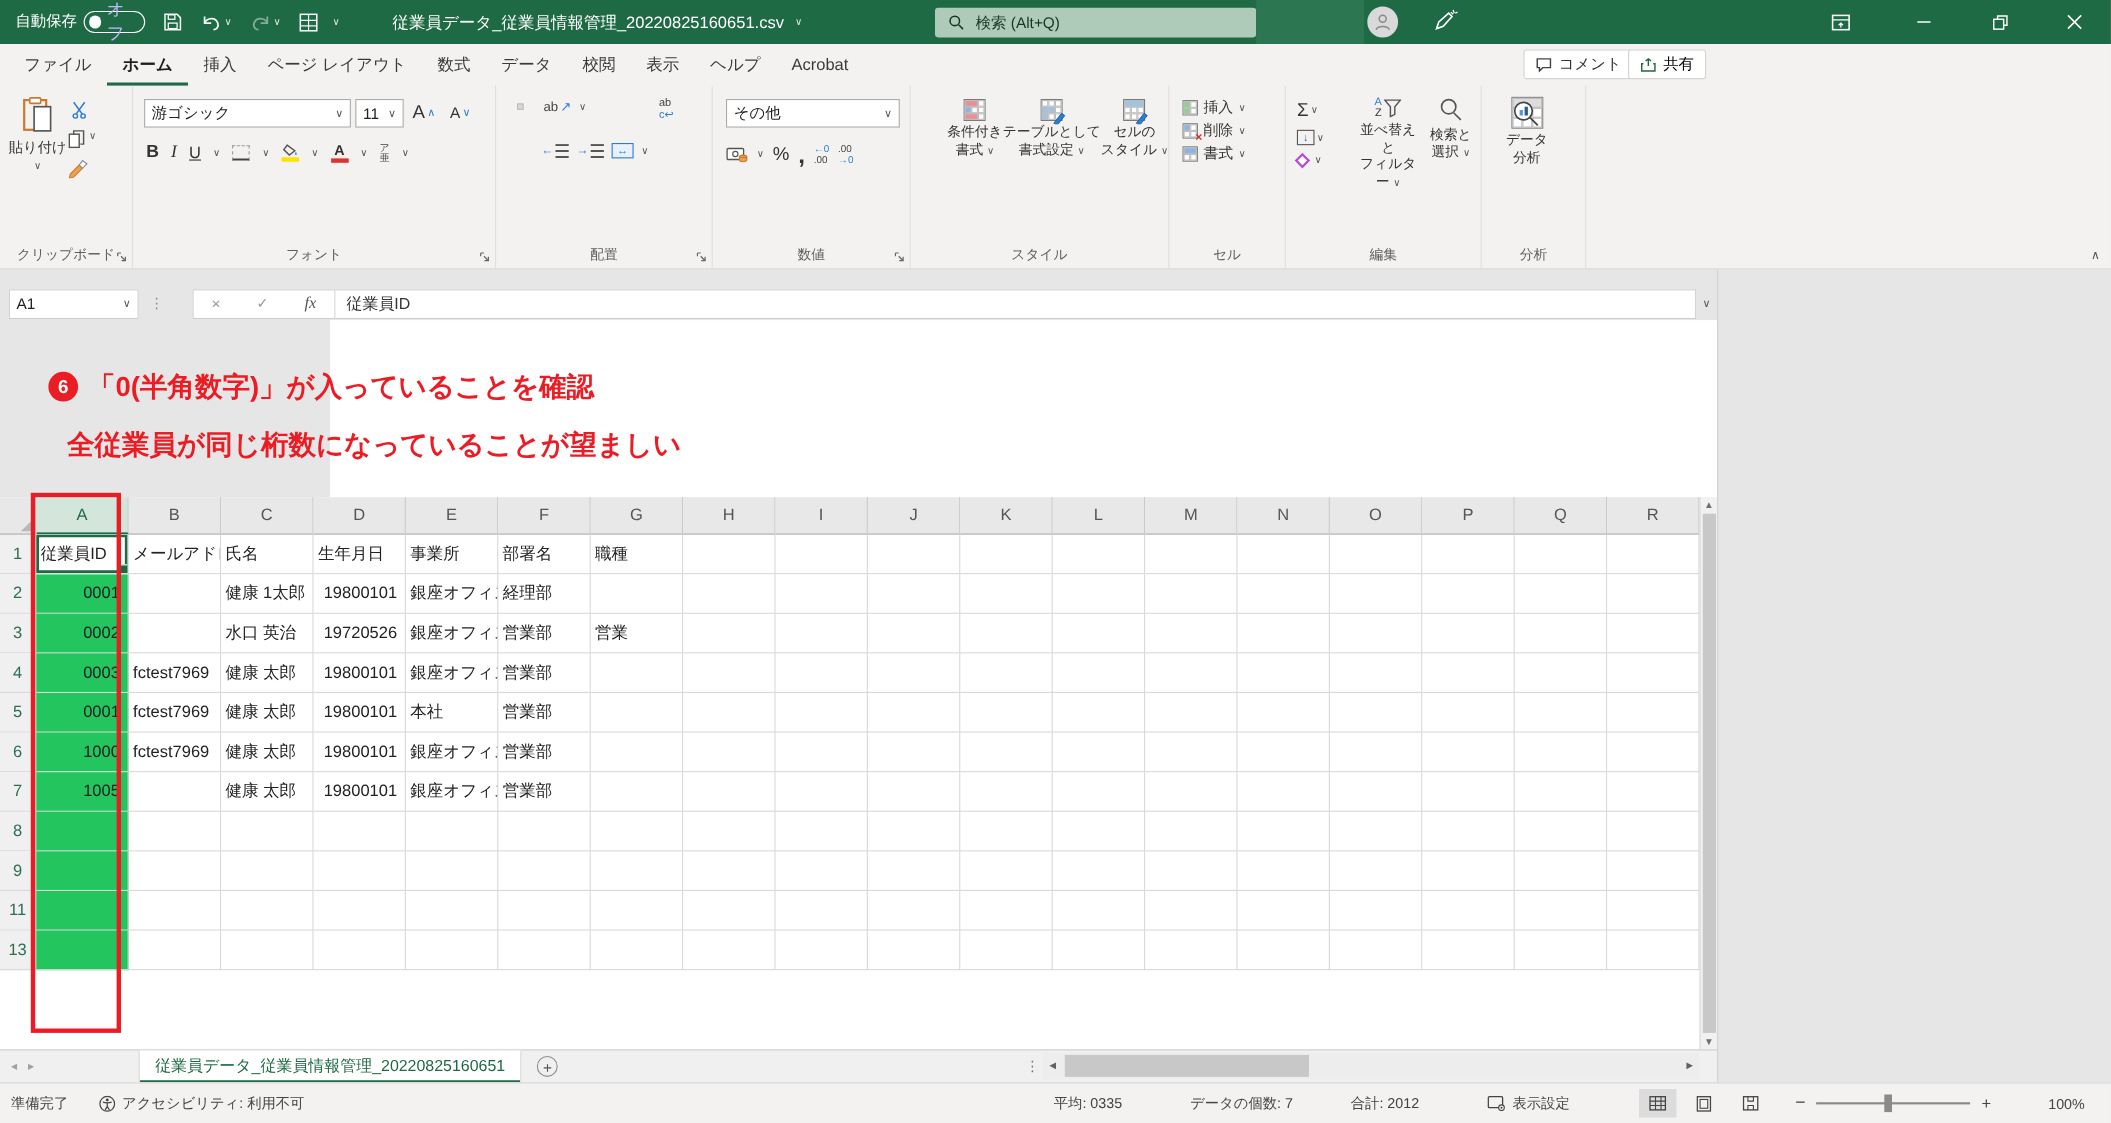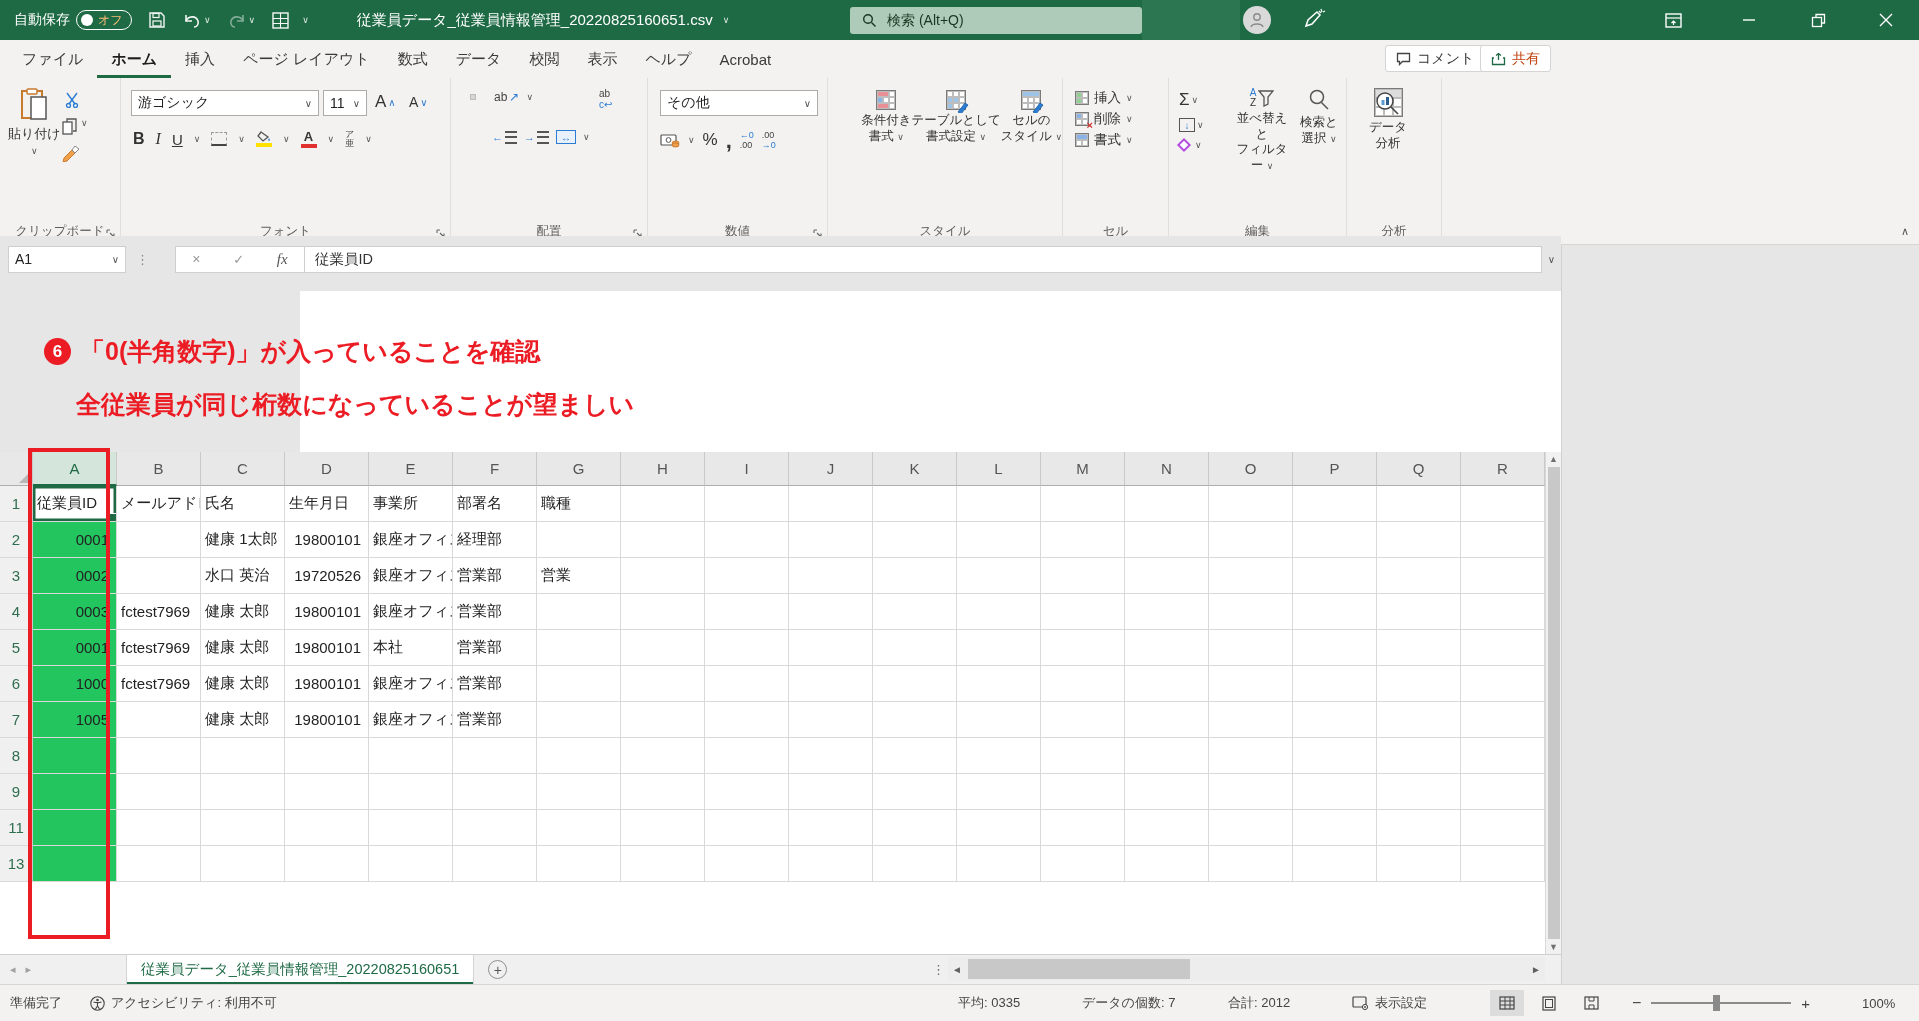--- a/index.html
+++ b/index.html
@@ -6,21 +6,21 @@
   html,body{width:1919px;height:1021px;overflow:hidden}
   body{font-family:"Liberation Sans","DejaVu Sans",sans-serif;background:#e7e6e6;position:relative;color:#333}
   .abs{position:absolute}
   svg{display:block}
 
   
   #titlebar{left:0;top:0;width:1919px;height:40px;background:#1e6a44;display:flex;align-items:center;color:#fff}
   .tb-item{display:flex;align-items:center;gap:6px;margin-left:14px;font-size:14px}
   .autosave-pill{width:56px;height:20px;border:1.6px solid #fff;border-radius:11px;display:flex;align-items:center;gap:5px;padding:0 4px}
   .autosave-dot{width:12px;height:12px;border-radius:50%;background:#fff}
-  .autosave-state{font-size:12px;color:#fdba74}
+  .autosave-state{font-size:16px;color:#c4b5fd}
   .qa-icon{margin-left:16px;opacity:.95}
   .qa-icon.dis{opacity:.45}
   .tb-caret{font-size:9px;color:#dfe9e2;margin-left:2px}
   #filename{margin-left:48px;font-size:15px;color:#fff;display:flex;align-items:center;gap:8px;white-space:nowrap}
   #searchbox{position:absolute;left:850px;top:7px;width:292px;height:27px;background:#aecbba;border-radius:3px;display:flex;align-items:center;gap:10px;padding:0 12px;color:#17371f;font-size:14px}
   #searchglow{position:absolute;left:1142px;top:0;width:98px;height:40px;background:#2c7751}
   #avatar{position:absolute;left:1243px;top:6px;width:28px;height:28px;border-radius:50%;background:#d9d9d9;display:flex;align-items:center;justify-content:center}
   .winbtn{position:absolute;top:0;width:46px;height:40px;display:flex;align-items:center;justify-content:center}
 
   
@@ -46,21 +46,21 @@
   .lines3{width:18px;height:13px;background:repeating-linear-gradient(to bottom,#555 0 2px,transparent 2px 5.5px)}
   .btn-sel{background:#d8d6d4;border:1px solid #bdbbb9}
   .pad2{padding:2px}
   .colorbar{width:16px;height:4px;margin-top:1px}
   .grid-ico{display:grid;grid-template-columns:repeat(3,6px);grid-template-rows:repeat(3,6px);border:1px solid #7a7a7a;background:#fff}
   .grid-ico div{border:0.5px solid #bdbdbd}
   .two-line{font-size:12.5px;line-height:1.25;color:#333;text-align:center}
   .cells-row{display:flex;align-items:center;gap:5px;font-size:13.5px;color:#333;margin:3px 0 0 12px}
 
   
-  #fbar{left:0;top:236px;width:1561px;height:46px;background:#e7e6e6;display:flex;align-items:center}
+  #fbar{left:0;top:253px;width:1561px;height:46px;background:#e7e6e6;display:flex;align-items:center}
   #namebox{width:118px;height:27px;background:#fff;border:1px solid #d1cfcd;margin-left:8px;display:flex;align-items:center;justify-content:space-between;padding:0 6px;font-size:14px;color:#222}
   #fxbox{width:130px;height:27px;background:#fff;border:1px solid #d1cfcd;margin-left:26px;display:flex;align-items:center;justify-content:space-around;color:#9a9896}
   #ffield{flex:1;height:27px;background:#fff;border:1px solid #d1cfcd;border-left:none;display:flex;align-items:center;padding:0 10px;font-size:14.5px;color:#333}
 
   
   #canvas{left:0;top:291px;width:1561px;height:161px;background:#e7e6e6;overflow:hidden}
   #canvas-white{position:absolute;left:300px;top:0;width:1261px;height:161px;background:#fff}
   .redline{position:absolute;font-size:25px;font-weight:bold;color:#ec1c24;white-space:nowrap;display:flex;align-items:center;gap:9px}
   .redbadge{width:27px;height:27px;border-radius:50%;background:#ec1c24;color:#fff;font-size:17px;display:flex;align-items:center;justify-content:center;flex:none}
 
@@ -213,21 +213,21 @@
   </span>
   <span>コメント</span>
 </div>
 <div class="tr-btn" style="left:1480px">
   <span>
     <svg width="15" height="14" viewBox="0 0 15 14">
         <path d="M7.5 8V1.5M5 3.5l2.5-2 2.5 2" fill="none" stroke="#1e6a44" stroke-width="1.3"></path>
         <path d="M3 6H1.5v6.5h12V6H12" fill="none" stroke="#1e6a44" stroke-width="1.3"></path>
       </svg>
   </span>
-  <span style="color:#c2410c">共有</span>
+  <span style="color:#000000">共有</span>
 </div>
 
 <div id="ribbon" class="abs">
 
   <div class="rgroup" style="width:121px">
     <div class="rg-body">
       <div class="vert-btn abs" style="left:8px;top:2px">
         <svg width="30" height="34" viewBox="0 0 30 34">
             <rect x="3" y="3" width="20" height="27" fill="none" stroke="#c87a2e" stroke-width="2"></rect>
             <rect x="8" y="1" width="10" height="5" rx="1" fill="#fff" stroke="#c87a2e" stroke-width="1.5"></rect>
@@ -555,21 +555,21 @@
   </div>
   <span style="margin:0 6px;color:#555;font-size:10px">∨</span>
 </div>
 
 <div id="canvas" class="abs">
   <div id="canvas-white"></div>
   <div class="redline" style="left:44px;top:44px">
     <span class="redbadge">6</span>
     <span>「0(半角数字)」が入っていることを確認</span>
   </div>
-  <div class="redline" style="left:76px;top:97px">
+  <div class="redline" style="left:61px;top:97px">
     <span>全従業員が同じ桁数になっていることが望ましい</span>
   </div>
 </div>
 
 <div id="grid" class="abs">
   <div id="gridinner">
       <div class="ghead">
         <div class="corner"></div>
         <div class="ghc sel">A</div>
         <div class="ghc">B</div>

